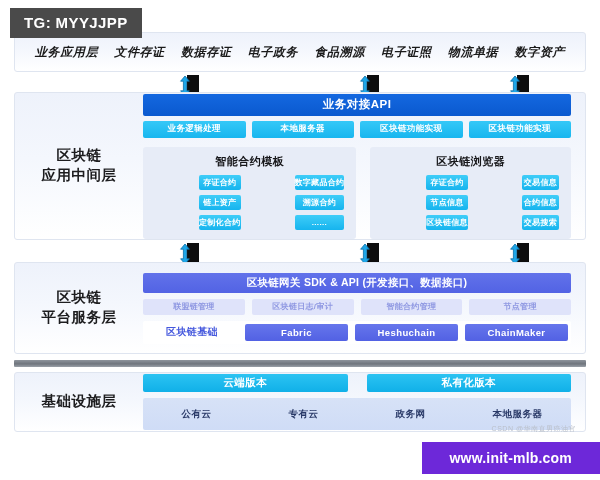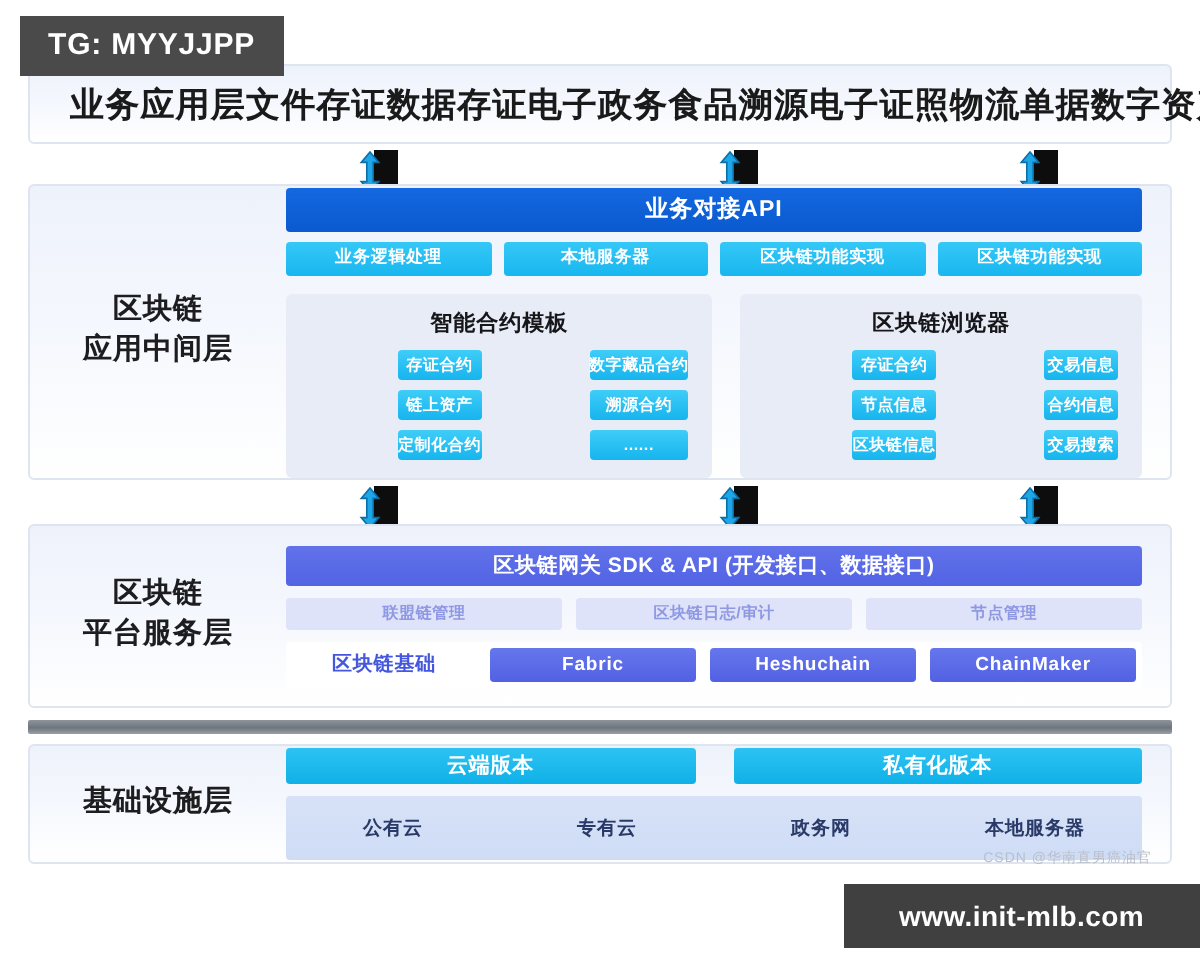--- a/index.html
+++ b/index.html
@@ -15,21 +15,21 @@
   
   .wm-tag{
     position:absolute;left:10px;top:8px;
     background:#4a4a4a;color:#ffffff;
     font-size:15px;font-weight:bold;letter-spacing:.4px;
     padding:6px 14px 7px 14px;
     z-index:40;
   }
   .wm-bottom{
     position:absolute;right:0px;bottom:6px;
-    background:#404040;color:#ffffff;
+    background:#6d28d9;color:#ffffff;
     font-size:14px;font-weight:bold;letter-spacing:.2px;
     padding:8px 28px;
     z-index:40;
   }
   .wm-csdn{
     position:absolute;right:24px;top:424px;
     color:#b9bfc9;font-size:7px;letter-spacing:.5px;
     z-index:30;white-space:nowrap;
   }
 
@@ -56,22 +56,22 @@
   .layer-body{flex:1;min-width:0;padding-right:14px;}
 
   
   #app-band{top:32px;height:40px;}
   #app-band .band-inner{padding:0 4px;}
   .app-row{
     display:flex;align-items:center;justify-content:space-between;
     width:100%;padding:0 16px;box-sizing:border-box;
   }
   .app-item{
-    color:#1a1a1a;font-size:17px;font-weight:bold;
-    letter-spacing:.6px;white-space:nowrap;
+    color:#1a1a1a;font-size:12px;font-weight:bold;
+    letter-spacing:.6px;white-space:nowrap;font-style:italic;
   }
 
   
   .arrow-row{position:absolute;left:0;width:600px;height:22px;}
   .arrow{
     position:absolute;top:0;width:22px;height:22px;
   }
   .arrow svg{display:block;}
 
   
@@ -291,20 +291,21 @@
     <div class="band-inner">
       <div class="layer-label">
         <div>区块链</div>
         <div>平台服务层</div>
       </div>
       <div class="layer-body">
         <div class="sdk-head">区块链网关 SDK &amp; API (开发接口、数据接口)</div>
         <div class="sdk-sub">
           <div class="cell">联盟链管理</div>
           <div class="cell">区块链日志/审计</div>
+          <div class="cell">智能合约管理</div>
           <div class="cell">节点管理</div>
         </div>
         <div class="base-row">
           <div class="base-label">区块链基础</div>
           <div class="cell">Fabric</div>
           <div class="cell">Heshuchain</div>
           <div class="cell">ChainMaker</div>
         </div>
       </div>
     </div>

